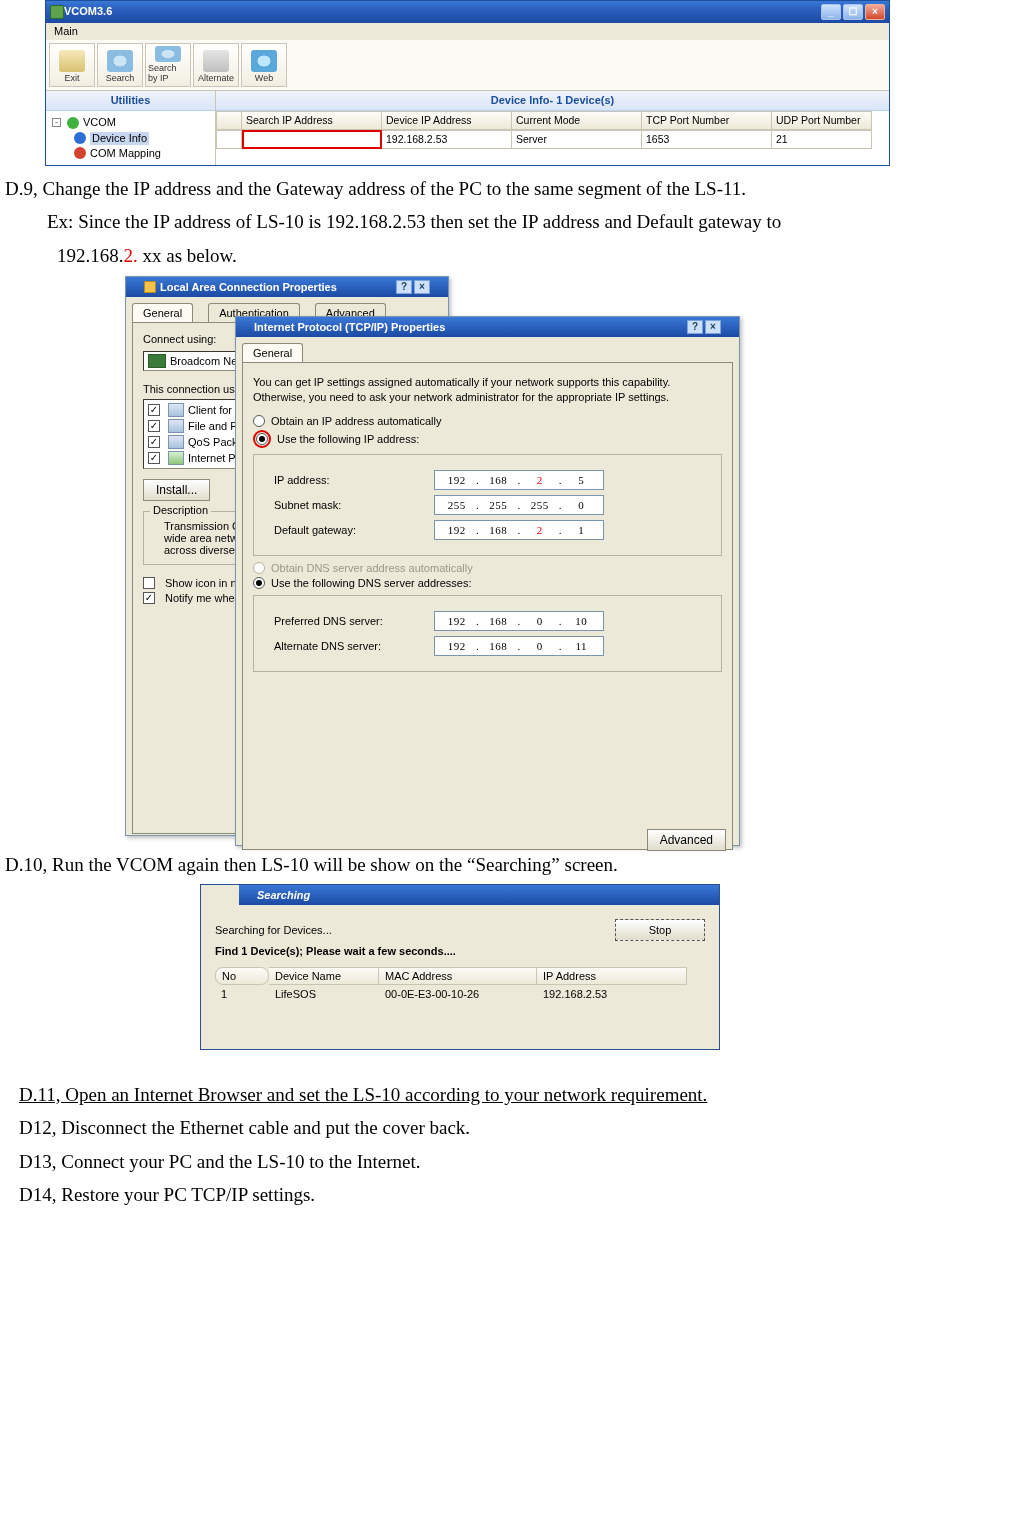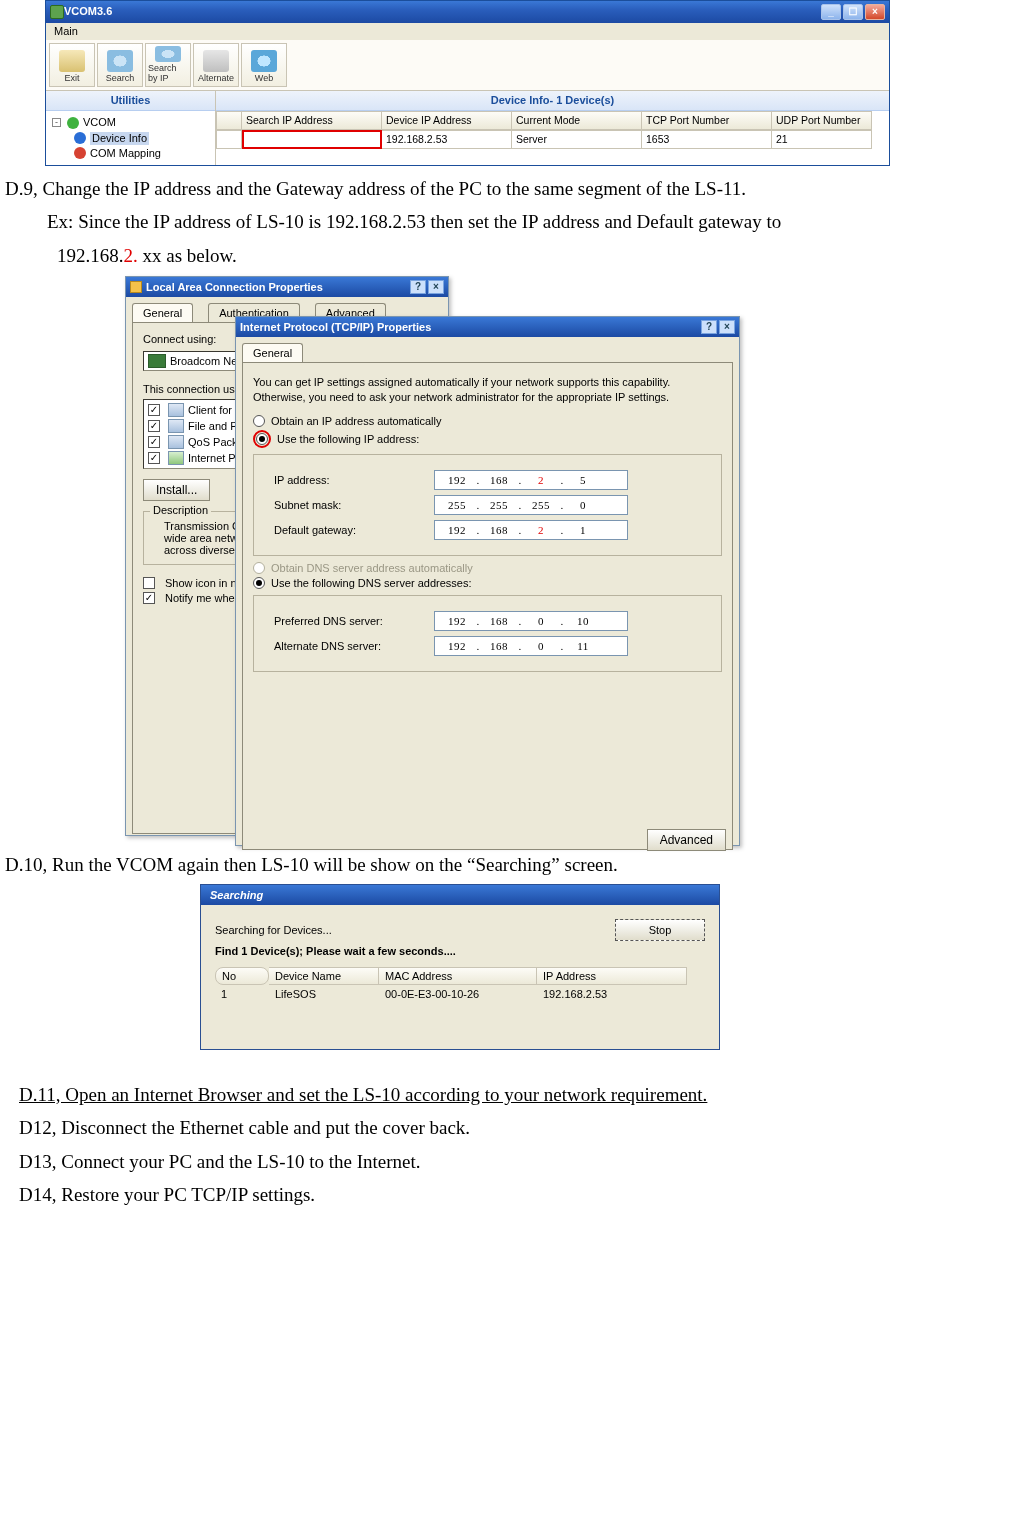--- a/index.html
+++ b/index.html
@@ -65,51 +65,51 @@
   .gridh>div, .gridr>div { border:1px solid #c9c4b4; border-left:0; padding:2px 4px; }
   .gridh>div { background:linear-gradient(#fdfcf7,#ece9d8); }
   .gridh>div:first-child, .gridr>div:first-child { border-left:1px solid #c9c4b4; }
   .gridr { display:flex; font-size:10.5px; }
   .c-pad{width:26px;} .c1{width:140px;} .c2{width:130px;} .c3{width:130px;} .c4{width:130px;} .c5{width:100px;}
   .redbox{border:2px solid #e00000 !important;}
 
   
   .dlg-wrap { position:relative; width:620px; height:570px; margin:6px 0 4px 120px; font-family:Tahoma,Arial,sans-serif; font-size:11px; }
   .dlg { position:absolute; background:#ece9d8; border:1px solid #7a95b0; box-shadow:2px 2px 4px rgba(0,0,0,.25); }
-  .dlg .tb { display:flex;align-items:center;height:20px;padding:0 4px;color:#fff;font-weight:bold;font-size:11px;background:linear-gradient(#3a78d6,#1c4aa3); }
+  .dlg .tb { display:flex;align-items:center;height:20px;padding:0 18px;color:#fff;font-weight:bold;font-size:11px;background:linear-gradient(#3a78d6,#1c4aa3); }
   .dlg .tb .sp{flex:1;}
   .dlg .tb .q{width:16px;height:14px;background:#cce0fb;border:1px solid #7aa4e0;margin-left:2px;font-size:10px;line-height:12px;text-align:center;color:#245;}
   .tabs { display:flex; gap:16px; margin:6px 0 0 6px; }
   .tab { padding:3px 10px; background:#ece9d8; border:1px solid #8d8a79; border-bottom:none; border-radius:3px 3px 0 0; margin-right:-1px; color:#000; }
   .tab.sel { background:#fdfbf3; z-index:2; }
   .dlg-body { margin:0 6px 6px 6px; padding:10px; border:1px solid #8d8a79; background:#ece9d8; }
   .desc { color:#000; margin:2px 0 10px 0; line-height:1.35; }
   .gbox { border:1px solid #b7b29e; padding:10px 10px 10px 20px; margin:6px 0; position:relative; }
   .gbox.tight { padding:8px 10px 8px 20px; }
   .radio { display:flex;align-items:center;gap:6px;margin:3px 0;color:#000; }
   .radio.dis { color:#9a9785; }
   .r { width:12px;height:12px;border:1px solid #555;border-radius:50%;background:#fff;display:flex;align-items:center;justify-content:center; }
   .r .dot{width:6px;height:6px;border-radius:50%;background:#000;}
   .r.dis{border-color:#b3b09d;}
   .ring{border:2px solid #e00000;border-radius:50%;padding:1px;display:inline-flex;}
   .frow { display:flex;align-items:center;margin:5px 0; }
   .frow .lab { width:160px;color:#000; }
-  .ip { width:194px;height:20px;border:1px solid #7a95b0;background:#fff;display:flex;align-items:center;padding:0 4px;font-family:Tahoma;font-size:11px;letter-spacing:.5px; }
+  .ip { width:170px;height:20px;border:1px solid #7a95b0;background:#fff;display:flex;align-items:center;padding:0 4px;font-family:Tahoma;font-size:11px;letter-spacing:.5px; }
   .ip .oct { width:36px;text-align:center; }
   .ip .d { width:6px;text-align:center; }
   .wbtn { height:22px;padding:0 12px;border:1px solid #8d8a79;background:linear-gradient(#fff,#e0ddcc); color:#000; font-size:12px; display:inline-flex;align-items:center;}
   .chk { width:12px;height:12px;border:1px solid #555;background:#fff;display:inline-flex;align-items:center;justify-content:center;font-size:10px;line-height:10px;margin-right:4px;}
   .chk.on::before{content:"✓";color:#000;}
   .list { border:1px inset #8d8a79; background:#fff; padding:2px; font-size:11px; }
   .list .li { display:flex;align-items:center;gap:4px;padding:1px 2px; }
   .list .mi { width:16px;height:14px;background:linear-gradient(#dfe8f5,#a9c1de);border:1px solid #7a95b0;}
 
   
   .sdlg { width:520px; margin:4px 0 4px 195px; font-family:Tahoma,Arial,sans-serif; font-size:11px; border:1px solid #2a4f92; background:#ece9d8; }
-  .sdlg .tb { height:20px;display:flex;align-items:center;padding:0 9px;color:#fff;font-weight:bold;font-style:italic;background:linear-gradient(#3a78d6,#1c4aa3); }
+  .sdlg .tb { height:20px;display:flex;align-items:center;padding:0 18px;color:#fff;font-weight:bold;font-style:italic;background:linear-gradient(#3a78d6,#1c4aa3);margin-left:38px; }
   .sdlg .bd { padding:14px 14px 12px 14px; }
   .srow { display:flex;align-items:center; }
   .srow .sp { flex:1; }
   .stopb { width:90px;height:22px;border:1px dashed #555;background:linear-gradient(#fff,#e0ddcc);font-size:11px; }
   .bold { font-weight:bold; }
   .stbl { margin-top:10px; }
   .sth { display:flex; }
   .sth>div{background:linear-gradient(#fdfcf7,#ece9d8);border:1px solid #c9c4b4;border-left:0;padding:2px 6px;}
   .sth>div:first-child{border-left:1px solid #c9c4b4;border-radius:8px;}
   .str { display:flex; }

